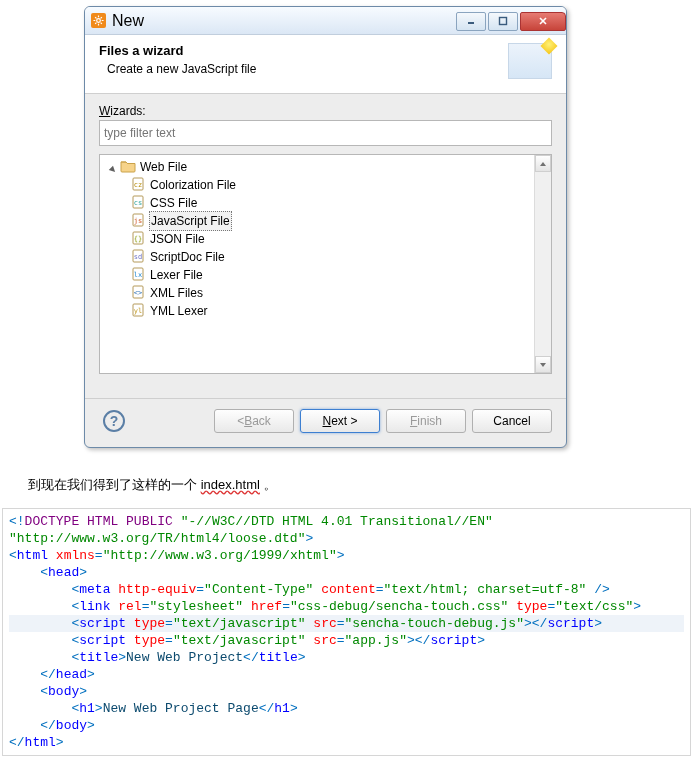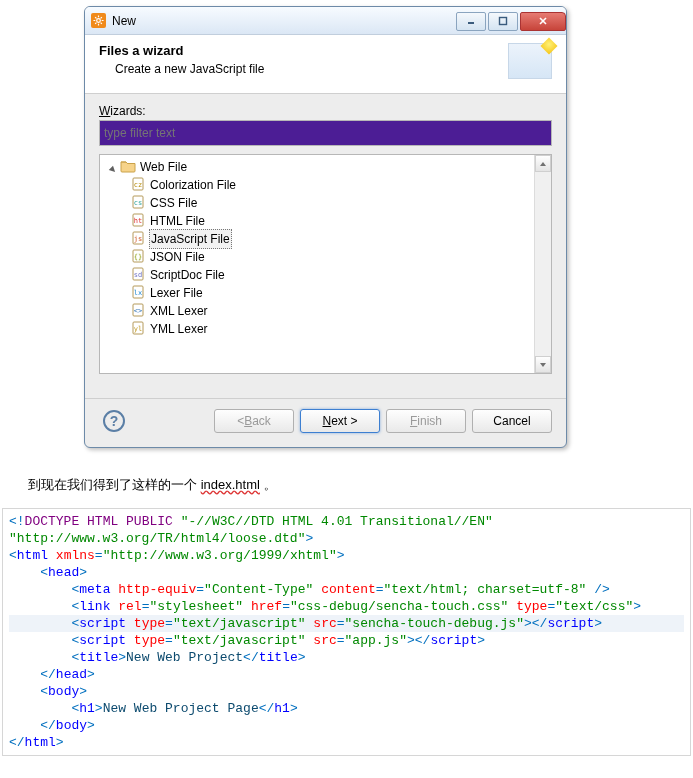--- a/index.html
+++ b/index.html
@@ -34,21 +34,21 @@
     padding: 0 0 0 6px;
   }
   .titlebar .app-icon {
     width: 15px; height: 15px;
     background: #f08a1b;
     border-radius: 2px;
     display: flex; align-items: center; justify-content: center;
     margin-right: 6px;
   }
   .titlebar .app-icon svg { width: 11px; height: 11px; }
-  .titlebar .title-text { flex: 1; font-size: 12px; }
+  .titlebar .title-text { flex: 1; font-size: 16px; }
   .winbtns { display: flex; }
   .winbtn {
     width: 30px; height: 19px;
     margin-top: 1px;
     margin-right: 2px;
     background: linear-gradient(#f4f8fc, #d5e4f2);
     border: 1px solid #8aa4bf;
     border-radius: 2px;
     display: flex; align-items: center; justify-content: center;
   }
@@ -63,21 +63,21 @@
   .winbtn svg { width: 10px; height: 10px; }
   .banner {
     background: #fff;
     border-bottom: 1px solid #cfcfcf;
     padding: 8px 14px 14px 14px;
     display: flex;
     align-items: flex-start;
   }
   .banner-text { flex: 1; }
   .banner-title { font-weight: bold; font-size: 13px; margin-bottom: 4px; }
-  .banner-sub { font-size: 12px; margin-left: 16px; }
+  .banner-sub { font-size: 12px; margin-left: 8px; }
   .banner-icon {
     width: 44px; height: 36px;
     background: linear-gradient(#ecf3fb, #d6e6f6);
     border: 1px solid #c7d7e8;
     position: relative;
   }
   .banner-icon::after {
     content: "";
     position: absolute;
     top: -4px; right: -4px;
@@ -88,21 +88,21 @@
   .body-area {
     padding: 10px 14px 4px 14px;
   }
   .wiz-label { font-size: 12px; }
   .wiz-label .ul { text-decoration: underline; }
   .filter-input {
     width: 100%;
     margin-top: 2px;
     height: 20px;
     border: 1px solid #b7b7b7;
-    background: #4c1d95;
+    background: #ffffff;
     color: #888;
     padding: 12px 4px;
     font-family: inherit;
     font-size: 12px;
   }
   .tree-box {
     margin-top: 8px;
     height: 220px;
     border: 1px solid #b7b7b7;
     background: #fff;
@@ -294,29 +294,20 @@
             </div>
             <div class="row child">
               <span class="ic file-icon">
                 <svg viewBox="0 0 14 14">
                   <rect x="2" y="1" width="10" height="12" rx="1" fill="#fff" stroke="#b59a5a"></rect>
                   <text x="7" y="10" text-anchor="middle" font-size="7" font-family="monospace" fill="#2aa198">cs</text>
                 </svg>
               </span>
               <span class="label-wrap">CSS File</span>
             </div>
-            <div class="row child">
-              <span class="ic file-icon">
-                <svg viewBox="0 0 14 14">
-                  <rect x="2" y="1" width="10" height="12" rx="1" fill="#fff" stroke="#b59a5a"></rect>
-                  <text x="7" y="10" text-anchor="middle" font-size="7" font-family="monospace" fill="#d33">ht</text>
-                </svg>
-              </span>
-              <span class="label-wrap">HTML File</span>
-            </div>
             <div class="row child selected">
               <span class="ic file-icon">
                 <svg viewBox="0 0 14 14">
                   <rect x="2" y="1" width="10" height="12" rx="1" fill="#fff" stroke="#b59a5a"></rect>
                   <text x="7" y="10" text-anchor="middle" font-size="7" font-family="monospace" fill="#cb4b16">js</text>
                 </svg>
               </span>
               <span class="label-wrap">JavaScript File</span>
             </div>
             <div class="row child">
@@ -346,21 +337,21 @@
               </span>
               <span class="label-wrap">Lexer File</span>
             </div>
             <div class="row child">
               <span class="ic file-icon">
                 <svg viewBox="0 0 14 14">
                   <rect x="2" y="1" width="10" height="12" rx="1" fill="#fff" stroke="#b59a5a"></rect>
                   <text x="7" y="10" text-anchor="middle" font-size="7" font-family="monospace" fill="#2b6fb5">&lt;&gt;</text>
                 </svg>
               </span>
-              <span class="label-wrap">XML Lexer</span>
+              <span class="label-wrap">XML Files</span>
             </div>
             <div class="row child">
               <span class="ic file-icon">
                 <svg viewBox="0 0 14 14">
                   <rect x="2" y="1" width="10" height="12" rx="1" fill="#fff" stroke="#b59a5a"></rect>
                   <text x="7" y="10" text-anchor="middle" font-size="7" font-family="monospace" fill="#c09820">yl</text>
                 </svg>
               </span>
               <span class="label-wrap">YML Lexer</span>
             </div>

